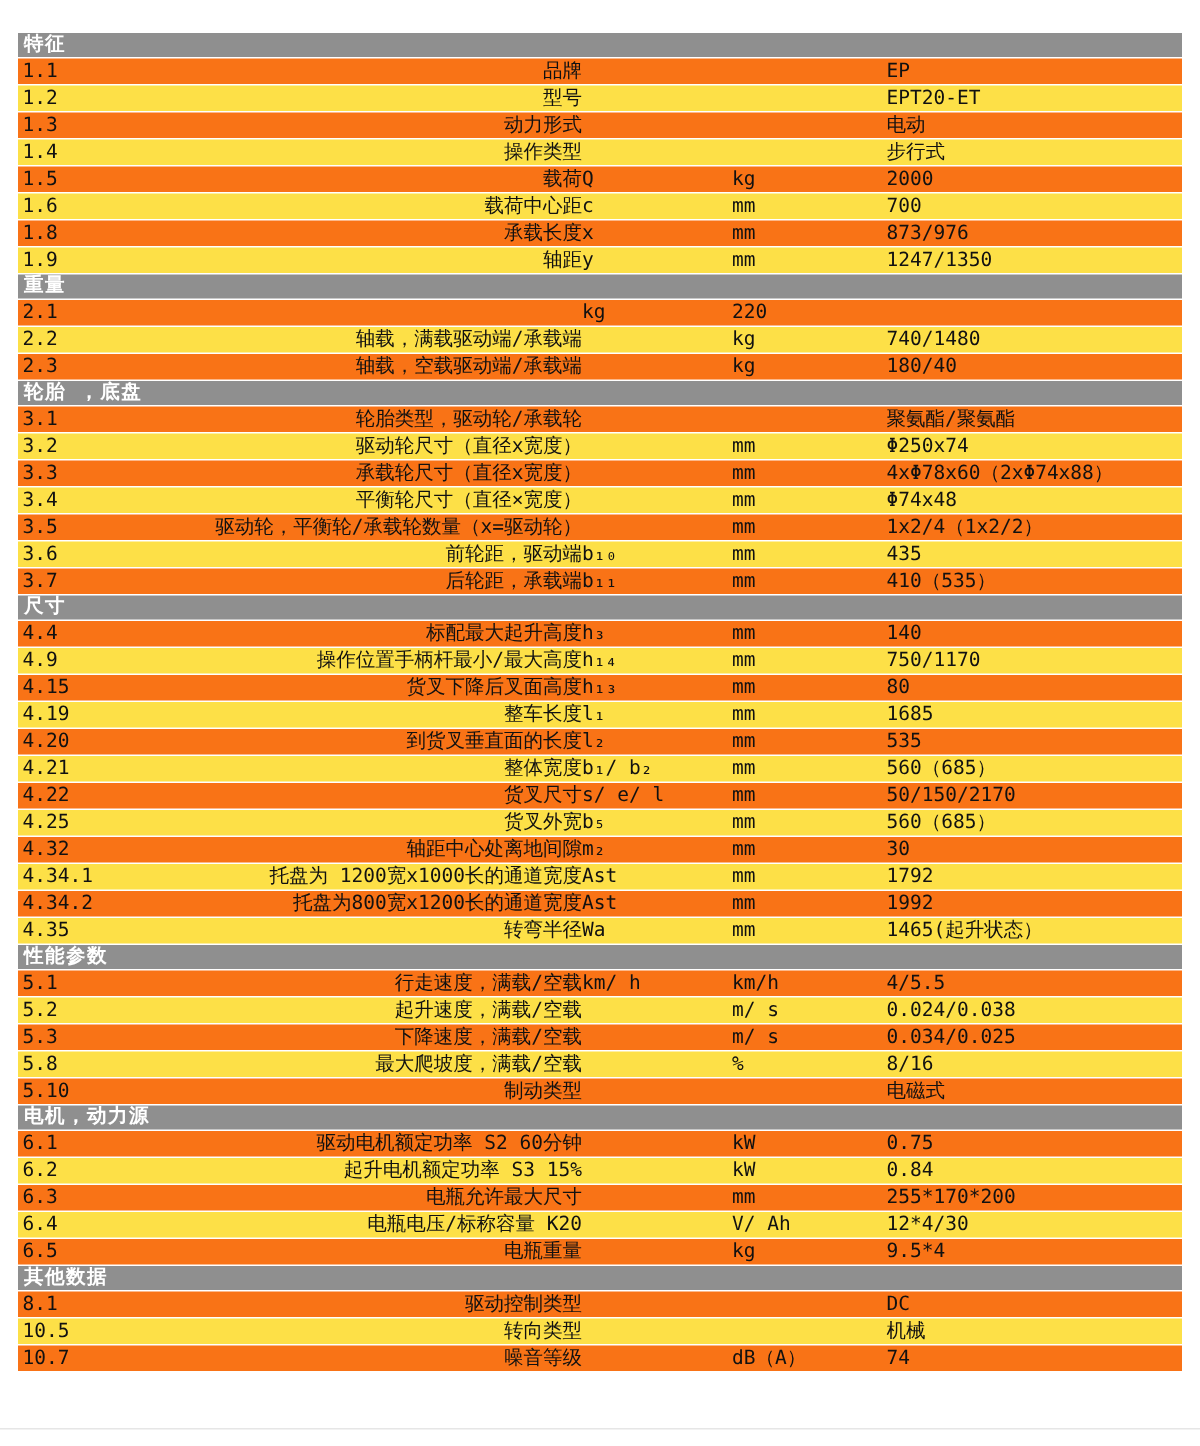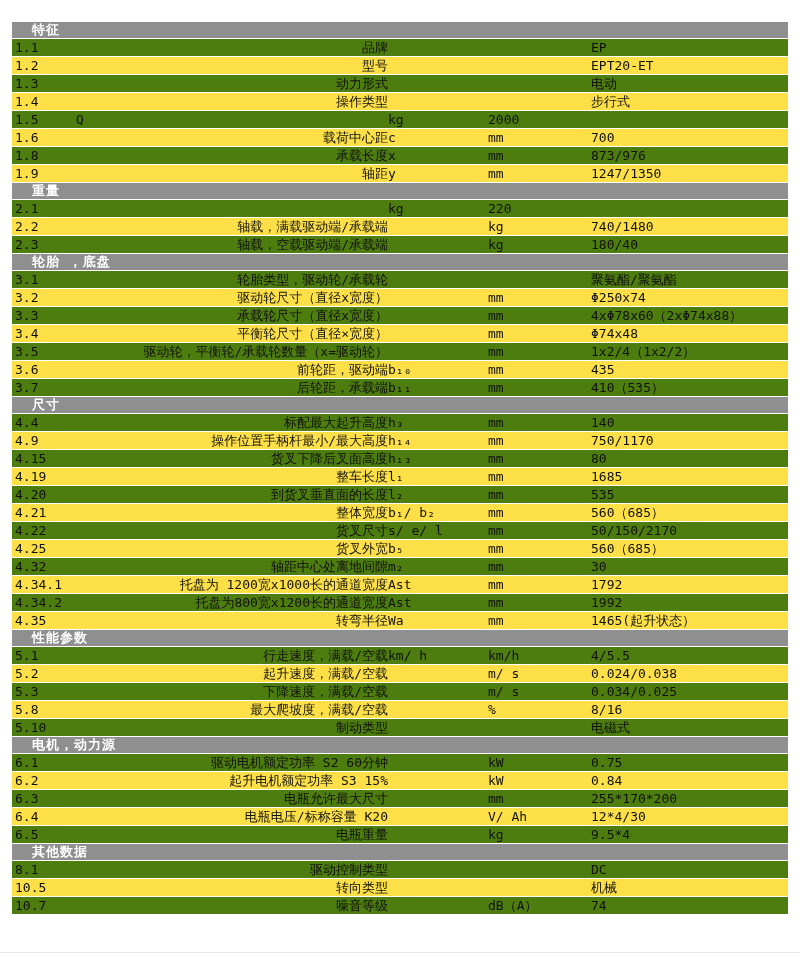--- a/index.html
+++ b/index.html
@@ -23,31 +23,31 @@
     top: 22px;
     left: 12px;
     width: 776px;
   }
   .section-header {
     height: 16px;
     line-height: 16px;
     background: #8f8f8f;
     color: #ffffff;
     font-weight: bold;
-    padding-left: 20px;
+    padding-left: 4px;
     margin-bottom: 1px;
     letter-spacing: 1px;
   }
   .row {
     display: grid;
     grid-template-columns: 64px 312px 100px 103px 1fr;
     height: 17px;
     line-height: 17px;
     margin-bottom: 1px;
-    background: #4d7c0f;
+    background: #f97316;
     white-space: nowrap;
   }
   .row.alt {
     background: #fde047;
   }
   .cell { overflow: hidden; }
   .cell.no { padding-left: 3px; }
   .cell.label { padding-left: 2px; text-align: right; }
   .bottom-rule {
     position: absolute;
@@ -87,20 +87,21 @@
       </div>
       <div class="row alt">
         <div class="cell no">1.4</div>
         <div class="cell label">操作类型</div>
         <div class="cell symbol"></div>
         <div class="cell unit"></div>
         <div class="cell value">步行式</div>
       </div>
       <div class="row">
         <div class="cell no">1.5</div>
+        <div class="cell label">载荷</div>
         <div class="cell symbol">Q</div>
         <div class="cell unit">kg</div>
         <div class="cell value">2000</div>
       </div>
       <div class="row alt">
         <div class="cell no">1.6</div>
         <div class="cell label">载荷中心距</div>
         <div class="cell symbol">c</div>
         <div class="cell unit">mm</div>
         <div class="cell value">700</div>

